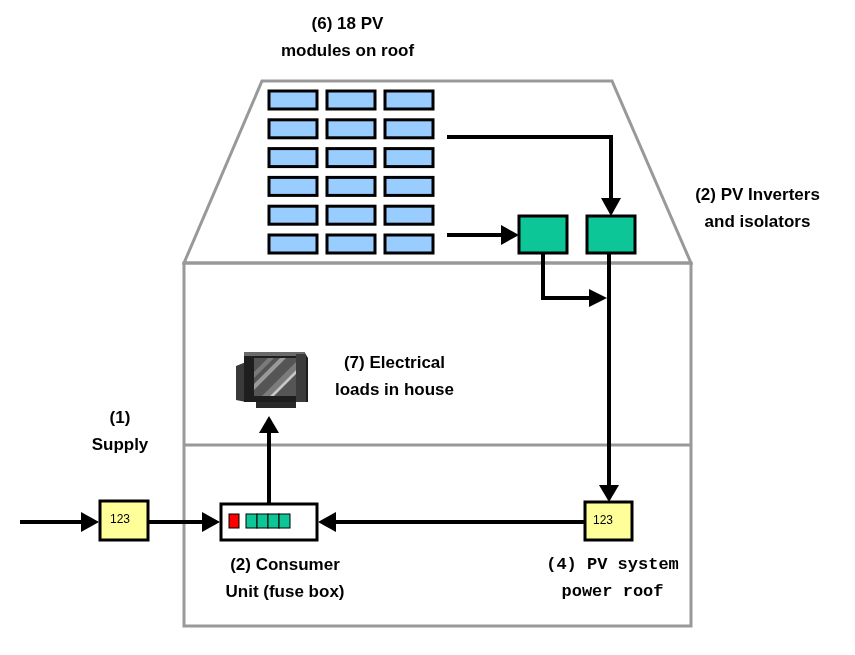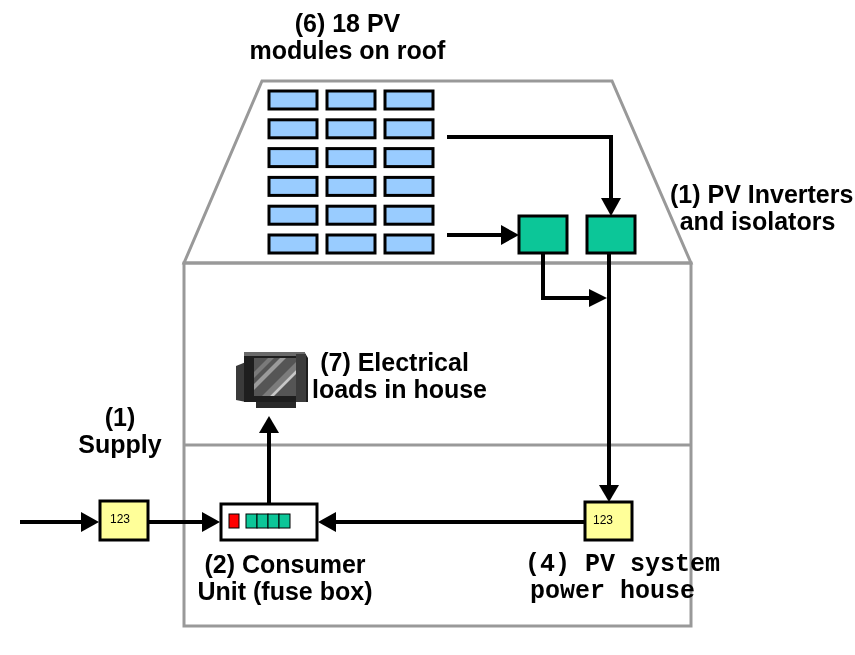--- a/index.html
+++ b/index.html
@@ -1,18 +1,18 @@
 <!DOCTYPE html>
 <html><head>
 <meta charset="utf-8">
 <style>
   html,body{margin:0;padding:0;background:#ffffff;}
   body{width:855px;height:655px;position:relative;overflow:hidden;font-family:"Liberation Sans",sans-serif;}
   svg{position:absolute;left:0;top:0;}
-  .lbl{position:absolute;font-weight:bold;font-size:25px;color:#000;text-align:center;line-height:27px;white-space:nowrap;}
+  .lbl{position:absolute;font-weight:bold;font-size:17px;color:#000;text-align:center;line-height:27px;white-space:nowrap;}
   .meter-text{font-family:"Liberation Sans",sans-serif;font-size:12px;}
 </style>
 </head>
 <body>
 
 <svg width="855" height="655" viewBox="0 0 855 655">
   <defs>
     <marker id="ah" markerWidth="8" markerHeight="8" refX="7" refY="4" orient="auto" markerUnits="userSpaceOnUse" viewBox="0 0 8 8">
     </marker>
   </defs>
@@ -102,35 +102,35 @@
     <rect x="256" y="402" width="40" height="6" fill="#2a2a2a"></rect>
   </g>
 </svg>
 
 <div class="lbl" style="left:240px;top:10px;width:215px;">
   <div>(6) 18 PV</div>
   <div>modules on roof</div>
 </div>
 
 <div class="lbl" style="left:670px;top:181px;width:175px;">
-  <div>(1) PV Inverters</div>
+  <div>(2) PV Inverters</div>
   <div>and isolators</div>
 </div>
 
 <div class="lbl" style="left:312px;top:349px;width:165px;">
   <div>(7) Electrical</div>
   <div>loads in house</div>
 </div>
 
 <div class="lbl" style="left:75px;top:404px;width:90px;">
   <div>(1)</div>
   <div>Supply</div>
 </div>
 
 <div class="lbl" style="left:195px;top:551px;width:180px;">
   <div>(2) Consumer</div>
   <div>Unit (fuse box)</div>
 </div>
 
 <div class="lbl" style="left:525px;top:551px;width:175px;font-family:Liberation Mono, monospace;">
   <div>(4) PV system</div>
-  <div>power house</div>
+  <div>power roof</div>
 </div>
 
 </body></html>

